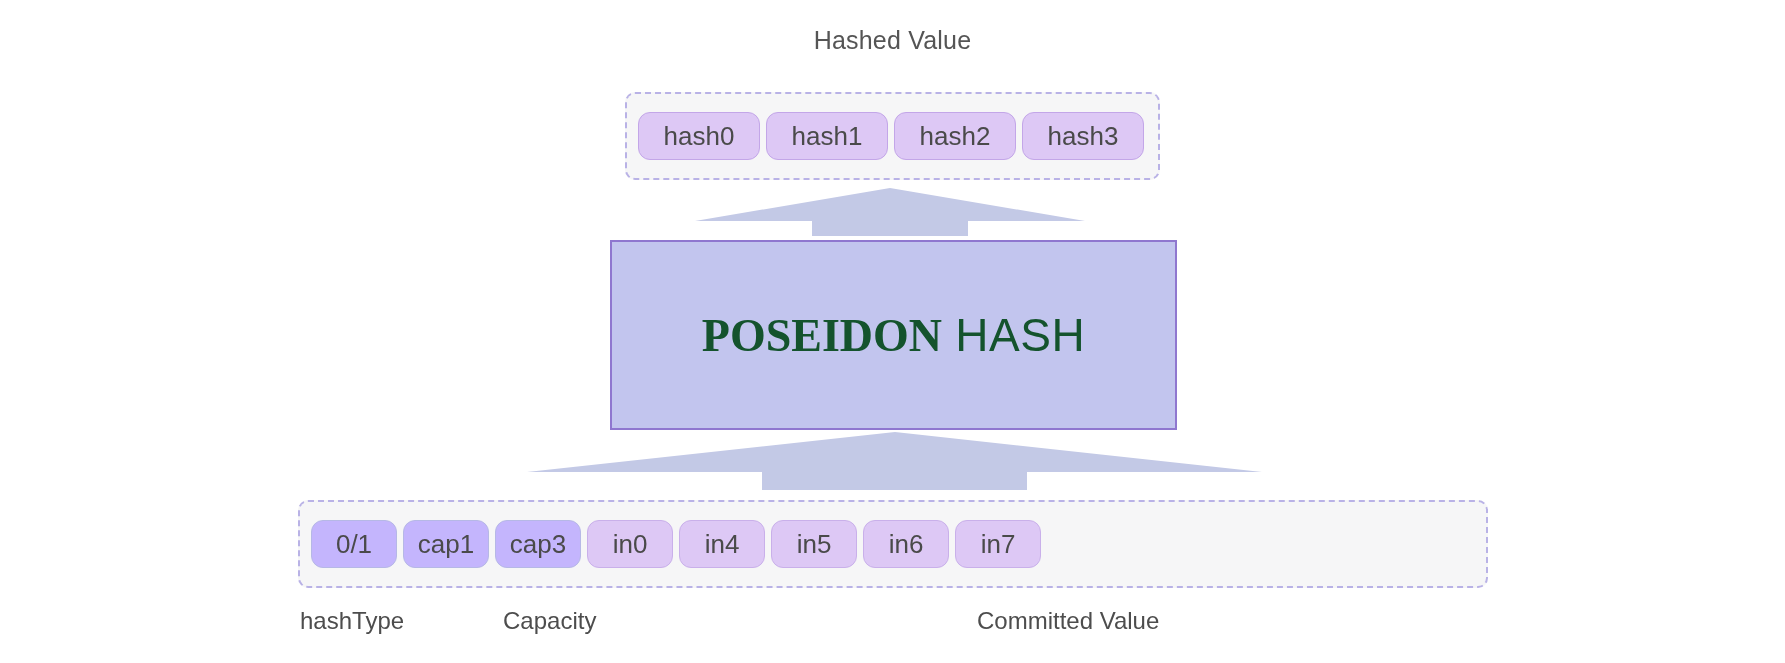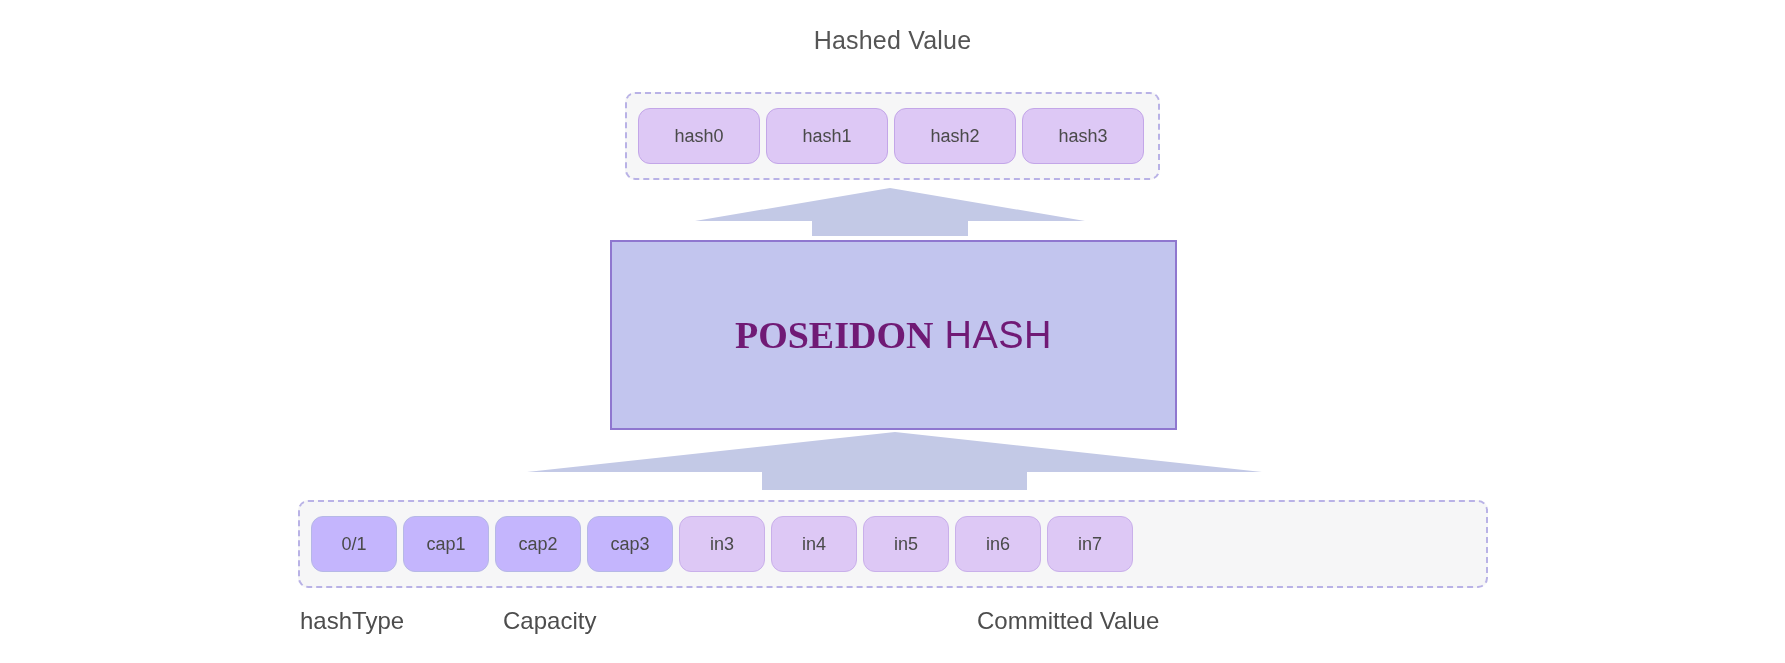--- a/index.html
+++ b/index.html
@@ -47,24 +47,24 @@
     align-items: center;
     padding: 6px 8px;
   }
 
   .cell {
     box-sizing: border-box;
     border-radius: 12px;
     display: flex;
     align-items: center;
     justify-content: center;
-    font-size: 18px;
+    font-size: 26px;
     color: #4a4a4a;
     white-space: nowrap;
-    height: 56px;
+    height: 48px;
     margin: 0 3px;
   }
 
   
   .group-hash {
     left: 625px;
     top: 92px;
     width: 535px;
     height: 88px;
   }
@@ -82,22 +82,22 @@
     width: 567px;
     height: 190px;
     box-sizing: border-box;
     background: #c2c5ee;
     border: 2px solid #8f77cf;
     display: flex;
     align-items: center;
     justify-content: center;
   }
   .poseidon-label {
-    font-size: 38px;
-    color: #701a75;
+    font-size: 46px;
+    color: #14532d;
     white-space: nowrap;
     letter-spacing: 0.5px;
   }
   .poseidon-strong {
     font-family: "Liberation Serif", serif;
     font-weight: bold;
     letter-spacing: 0px;
   }
   .poseidon-light {
     font-family: "Liberation Sans", sans-serif;
@@ -179,23 +179,22 @@
 
   <div class="arrow arrow-lower">
     <svg viewBox="0 0 735 58" width="735" height="58" preserveAspectRatio="none">
       <polygon points="368,0 735,40 500,40 500,58 235,58 235,40 0,40" fill="#c3c9e6"></polygon>
     </svg>
   </div>
 
   <div class="group group-input">
     <div class="cell cell-cap">0/1</div>
     <div class="cell cell-cap">cap1</div>
-    <div class="cell cell-cap">cap2</div>
     <div class="cell cell-cap">cap3</div>
-    <div class="cell cell-in">in3</div>
+    <div class="cell cell-in">in0</div>
     <div class="cell cell-in">in4</div>
     <div class="cell cell-in">in5</div>
     <div class="cell cell-in">in6</div>
     <div class="cell cell-in">in7</div>
   </div>
 
   <div class="caption-bottom cap-hashtype">hashType</div>
   <div class="caption-bottom cap-capacity">Capacity</div>
   <div class="caption-bottom cap-committed">Committed Value</div>
 

